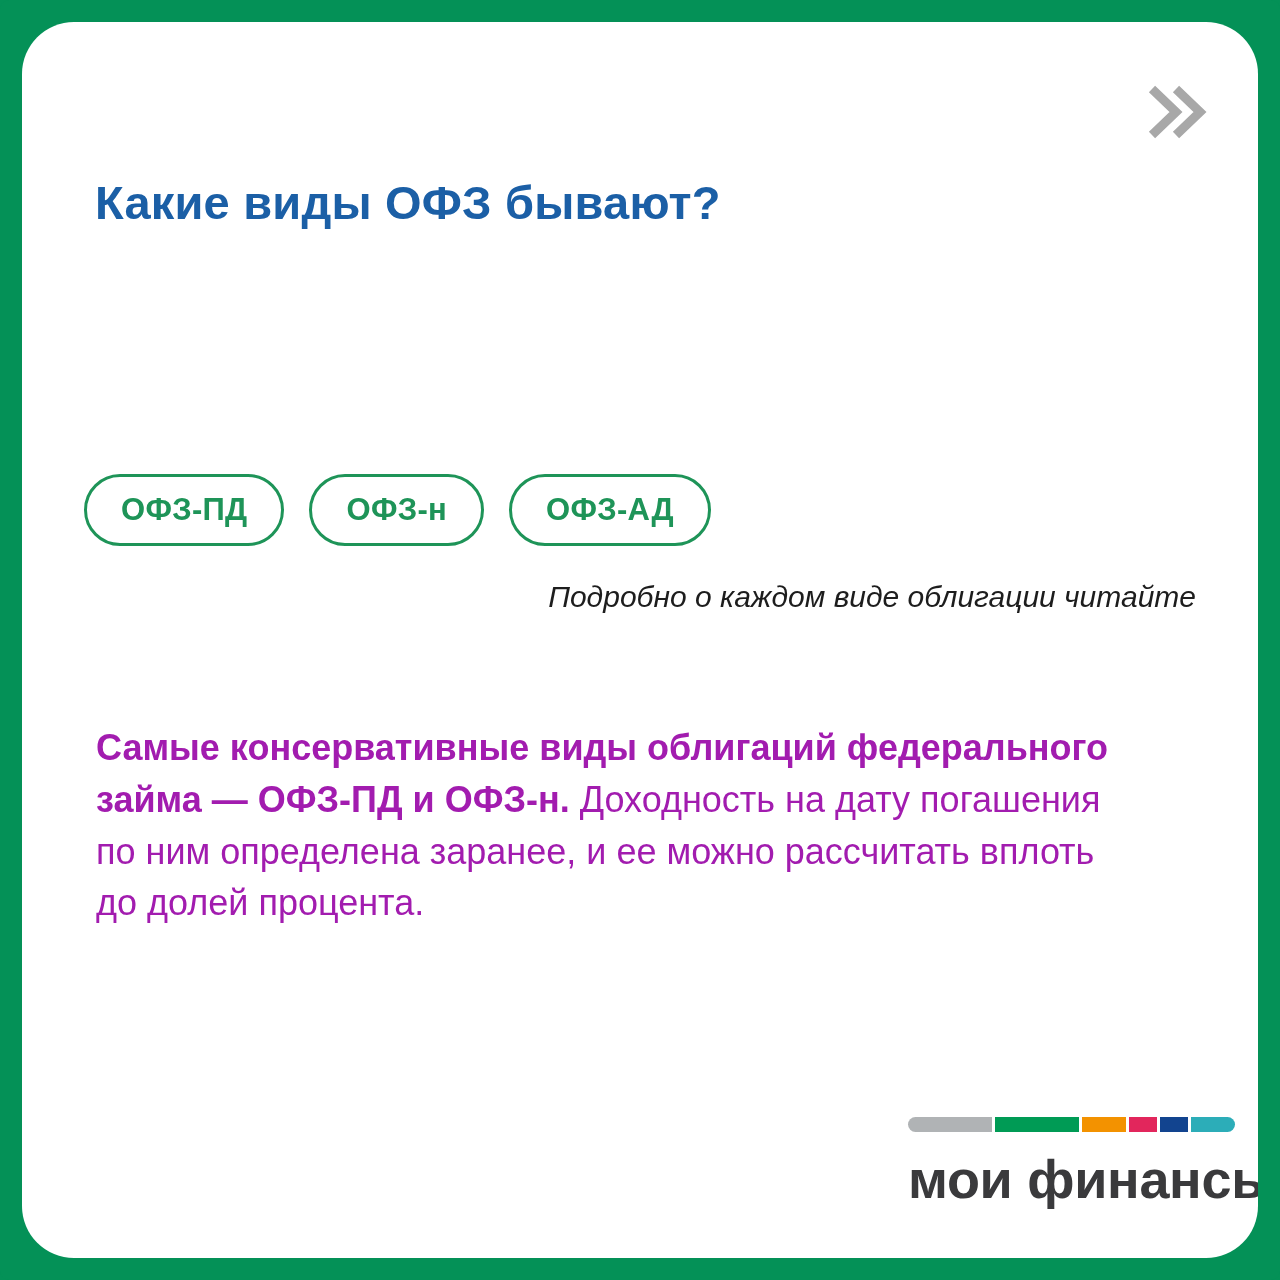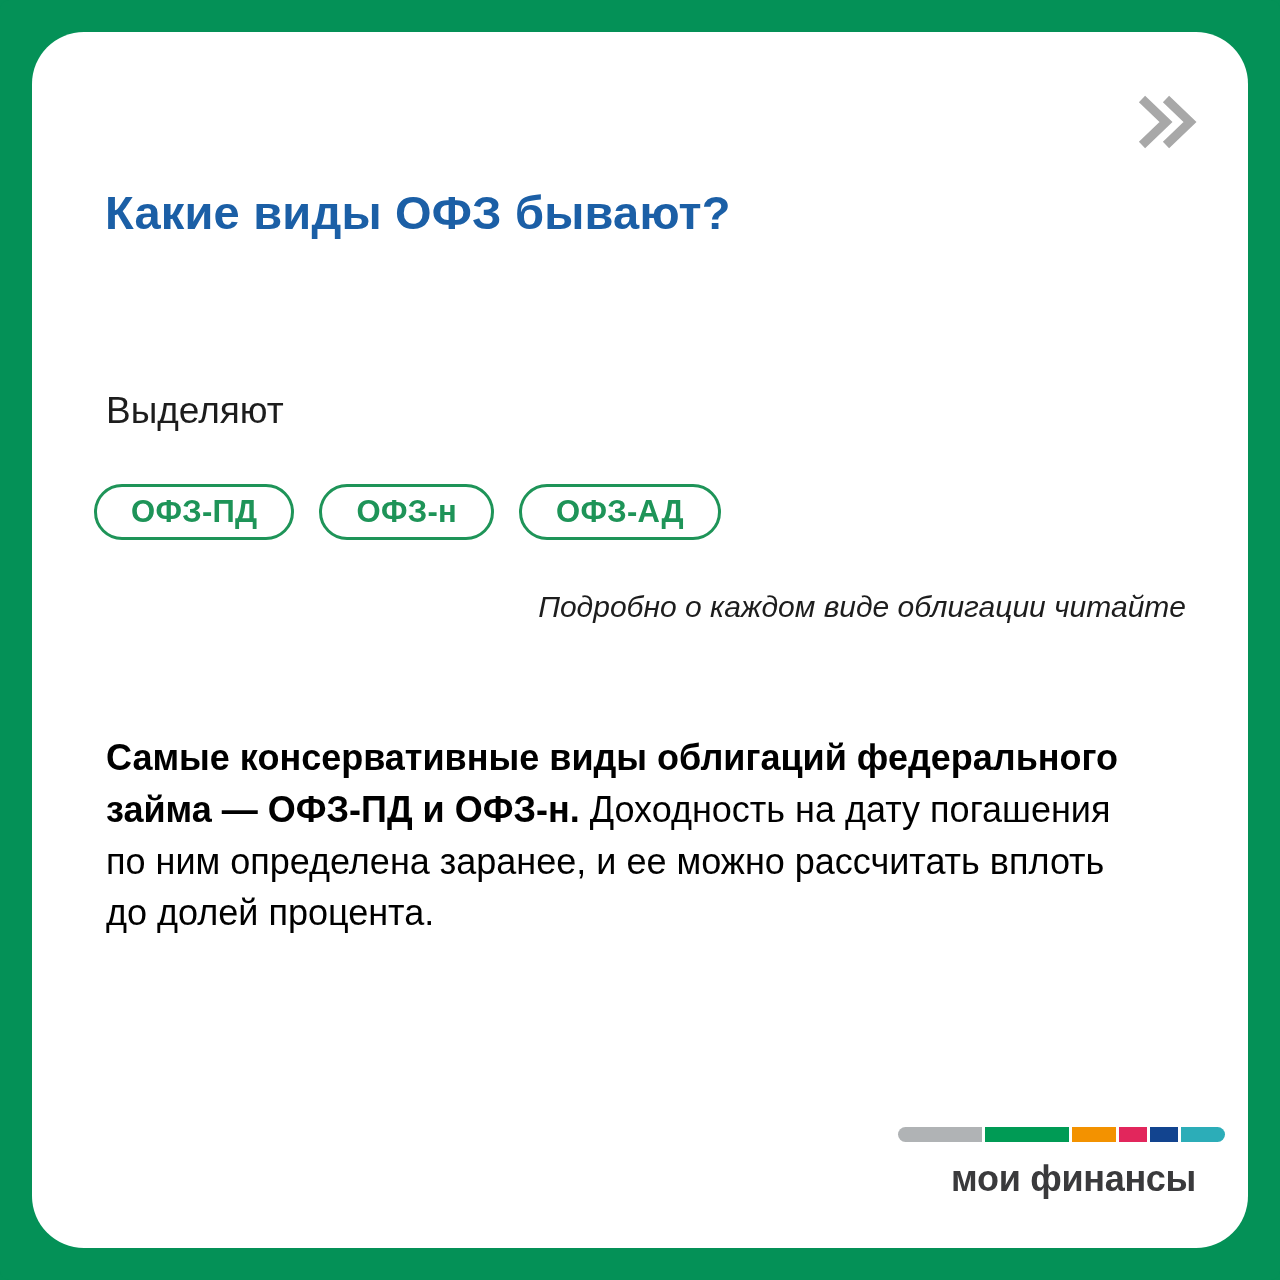--- a/index.html
+++ b/index.html
@@ -13,21 +13,21 @@
     background: #049157;
     font-family: "Liberation Sans", sans-serif;
   }
 
   .slide {
     position: relative;
     width: 1280px;
     height: 1280px;
     background: #049157;
     box-sizing: border-box;
-    padding: 32px;
+    padding: 22px;
     border-radius: 9px;
   }
 
   .card {
     position: relative;
     width: 100%;
     height: 100%;
     background: #ffffff;
     border-radius: 52px;
     box-sizing: border-box;
@@ -71,21 +71,21 @@
   .pills {
     position: absolute;
     left: 62px;
     top: 452px;
     display: flex;
     flex-direction: row;
     align-items: center;
     gap: 25px;
   }
   .pill {
-    height: 56px;
+    height: 72px;
     border: 3px solid #1E9458;
     border-radius: 40px;
     display: flex;
     align-items: center;
     justify-content: center;
     padding: 0 34px;
     box-sizing: border-box;
     background: #ffffff;
   }
   .pill-label {
@@ -110,21 +110,21 @@
   }
   .note .note-line { display: block; }
 
   
   .body-copy {
     position: absolute;
     left: 74px;
     top: 700px;
     width: 1030px;
     font-size: 36px;
-    color: #000000;
+    color: #a21caf;
     line-height: 1.44;
   }
   .body-copy .strong {
     font-weight: bold;
   }
 
   
   .logo {
     position: absolute;
     right: 52px;
@@ -138,21 +138,21 @@
     height: 15px;
     width: 100%;
     gap: 3px;
   }
   .logo-seg { height: 15px; }
   .logo-seg.first { border-radius: 8px 0 0 8px; }
   .logo-seg.last  { border-radius: 0 8px 8px 0; }
   .logo-word {
     margin-top: 16px;
     text-align: right;
-    font-size: 36px;
+    font-size: 54px;
     font-weight: bold;
     color: #3a3a3c;
     letter-spacing: -0.3px;
     white-space: nowrap;
   }
 </style>
 </head>
 <body>
 
 <div class="slide">
@@ -160,21 +160,20 @@
 
     <div class="chevron-wrap">
       <svg width="70" height="70" viewBox="0 0 70 70" aria-hidden="true">
         <path d="M12 12 L36 35 L12 58" fill="none" stroke="#A8A8A8" stroke-width="9" stroke-linecap="butt" stroke-linejoin="miter"></path>
         <path d="M36 12 L60 35 L36 58" fill="none" stroke="#A8A8A8" stroke-width="9" stroke-linecap="butt" stroke-linejoin="miter"></path>
       </svg>
     </div>
 
     <h1 class="title">Какие виды ОФЗ бывают?</h1>
 
-    <div class="lead-label">Выделяют</div>
 
     <div class="pills">
       <div class="pill">
         <span class="pill-label">ОФЗ-ПД</span>
       </div>
       <div class="pill">
         <span class="pill-label">ОФЗ-н</span>
       </div>
       <div class="pill">
         <span class="pill-label">ОФЗ-АД</span>

